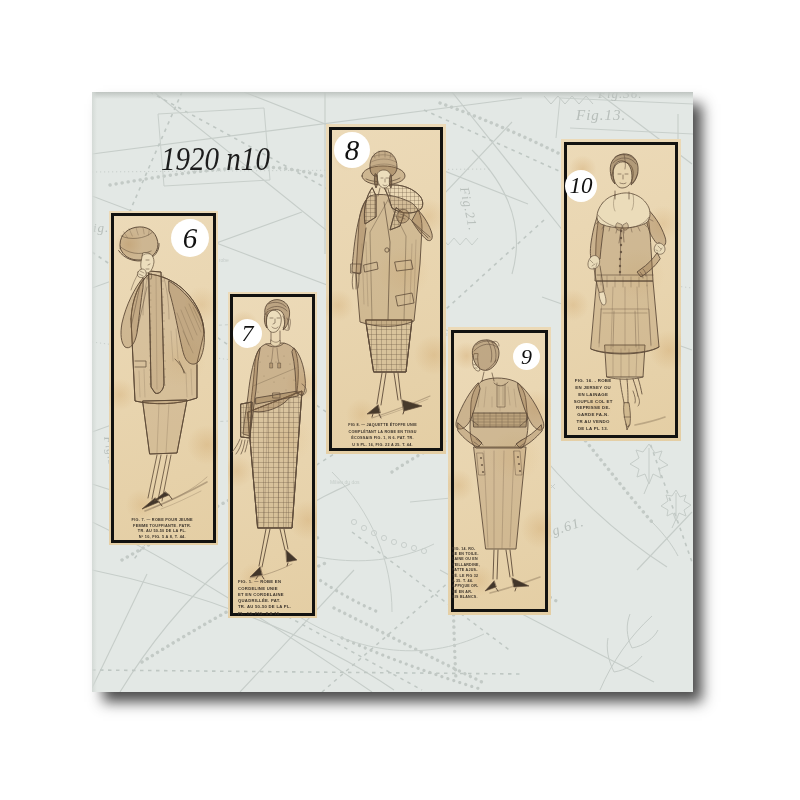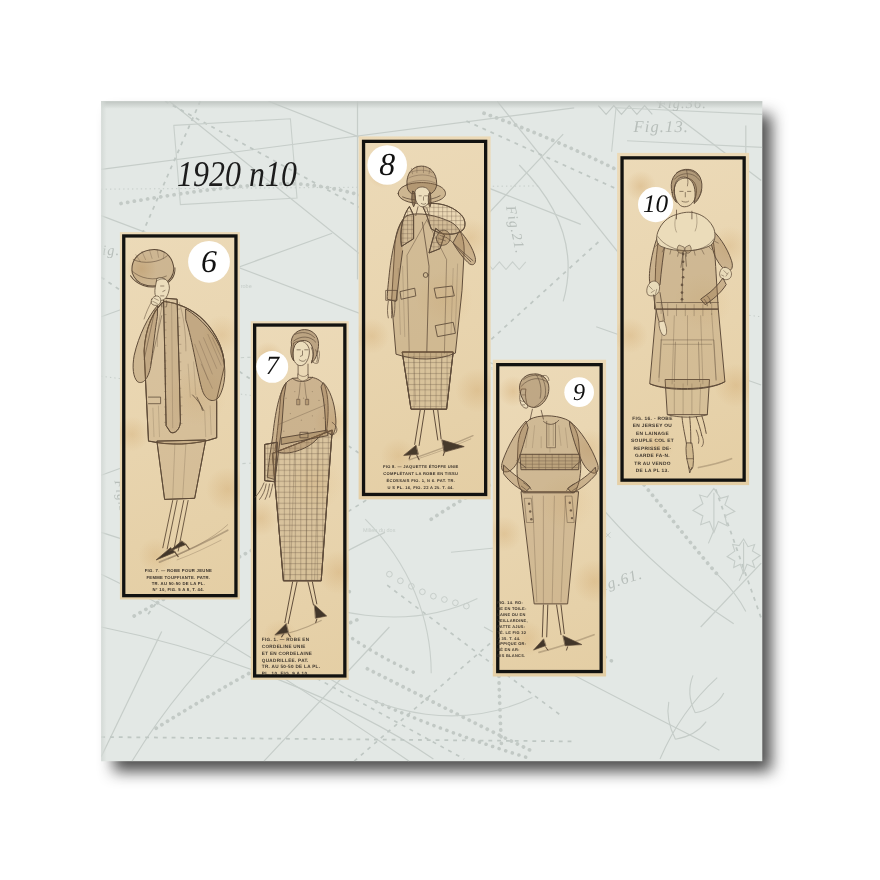--- a/index.html
+++ b/index.html
@@ -538,16 +538,16 @@
 
       <path d="M59,240 C60,250 62,258 63,264 M66,240 C67,250 67,258 67,264 M72,240 C74,246 76,252 77,257 M77,239 C79,245 80,250 81,255" stroke-width="0.85"></path>
       <path d="M77,257 C79,261 79,265 77,267 M72,252 C74,257 75,261 74,264" stroke-width="0.7"></path>
 
       <path d="M63,264 C62,270 63,278 65,285 C66,289 68,289 69,285 C70,278 69,270 68,264 Z" fill="rgba(155,124,84,0.28)" stroke-width="0.8"></path>
       <path d="M63,278 L69,278" stroke-width="0.6"></path>
       <path d="M65,285 L66,291 L68,286" stroke-width="0.8"></path>
     </g>
   </svg>
 
-  <div class="badge" style="left:19px;top:31px;width:32px;height:32px;font-size:23px;line-height:32px;font-style:italic;">10</div>
+  <div class="badge" style="left:4px;top:31px;width:32px;height:32px;font-size:23px;line-height:32px;font-style:italic;">10</div>
 
   <div class="cap" style="left:11px;top:239px;width:58px;transform:scale(0.73);line-height:1.55;">FIG. 16. - ROBE<br>EN JERSEY OU<br>EN LAINAGE<br>SOUPLE COL ET<br>REPRISSE DE-<br>GARDE FA-N.<br>TR AU VENDO<br>DE LA PL 13.</div>
 </div>
 
 </body></html>

